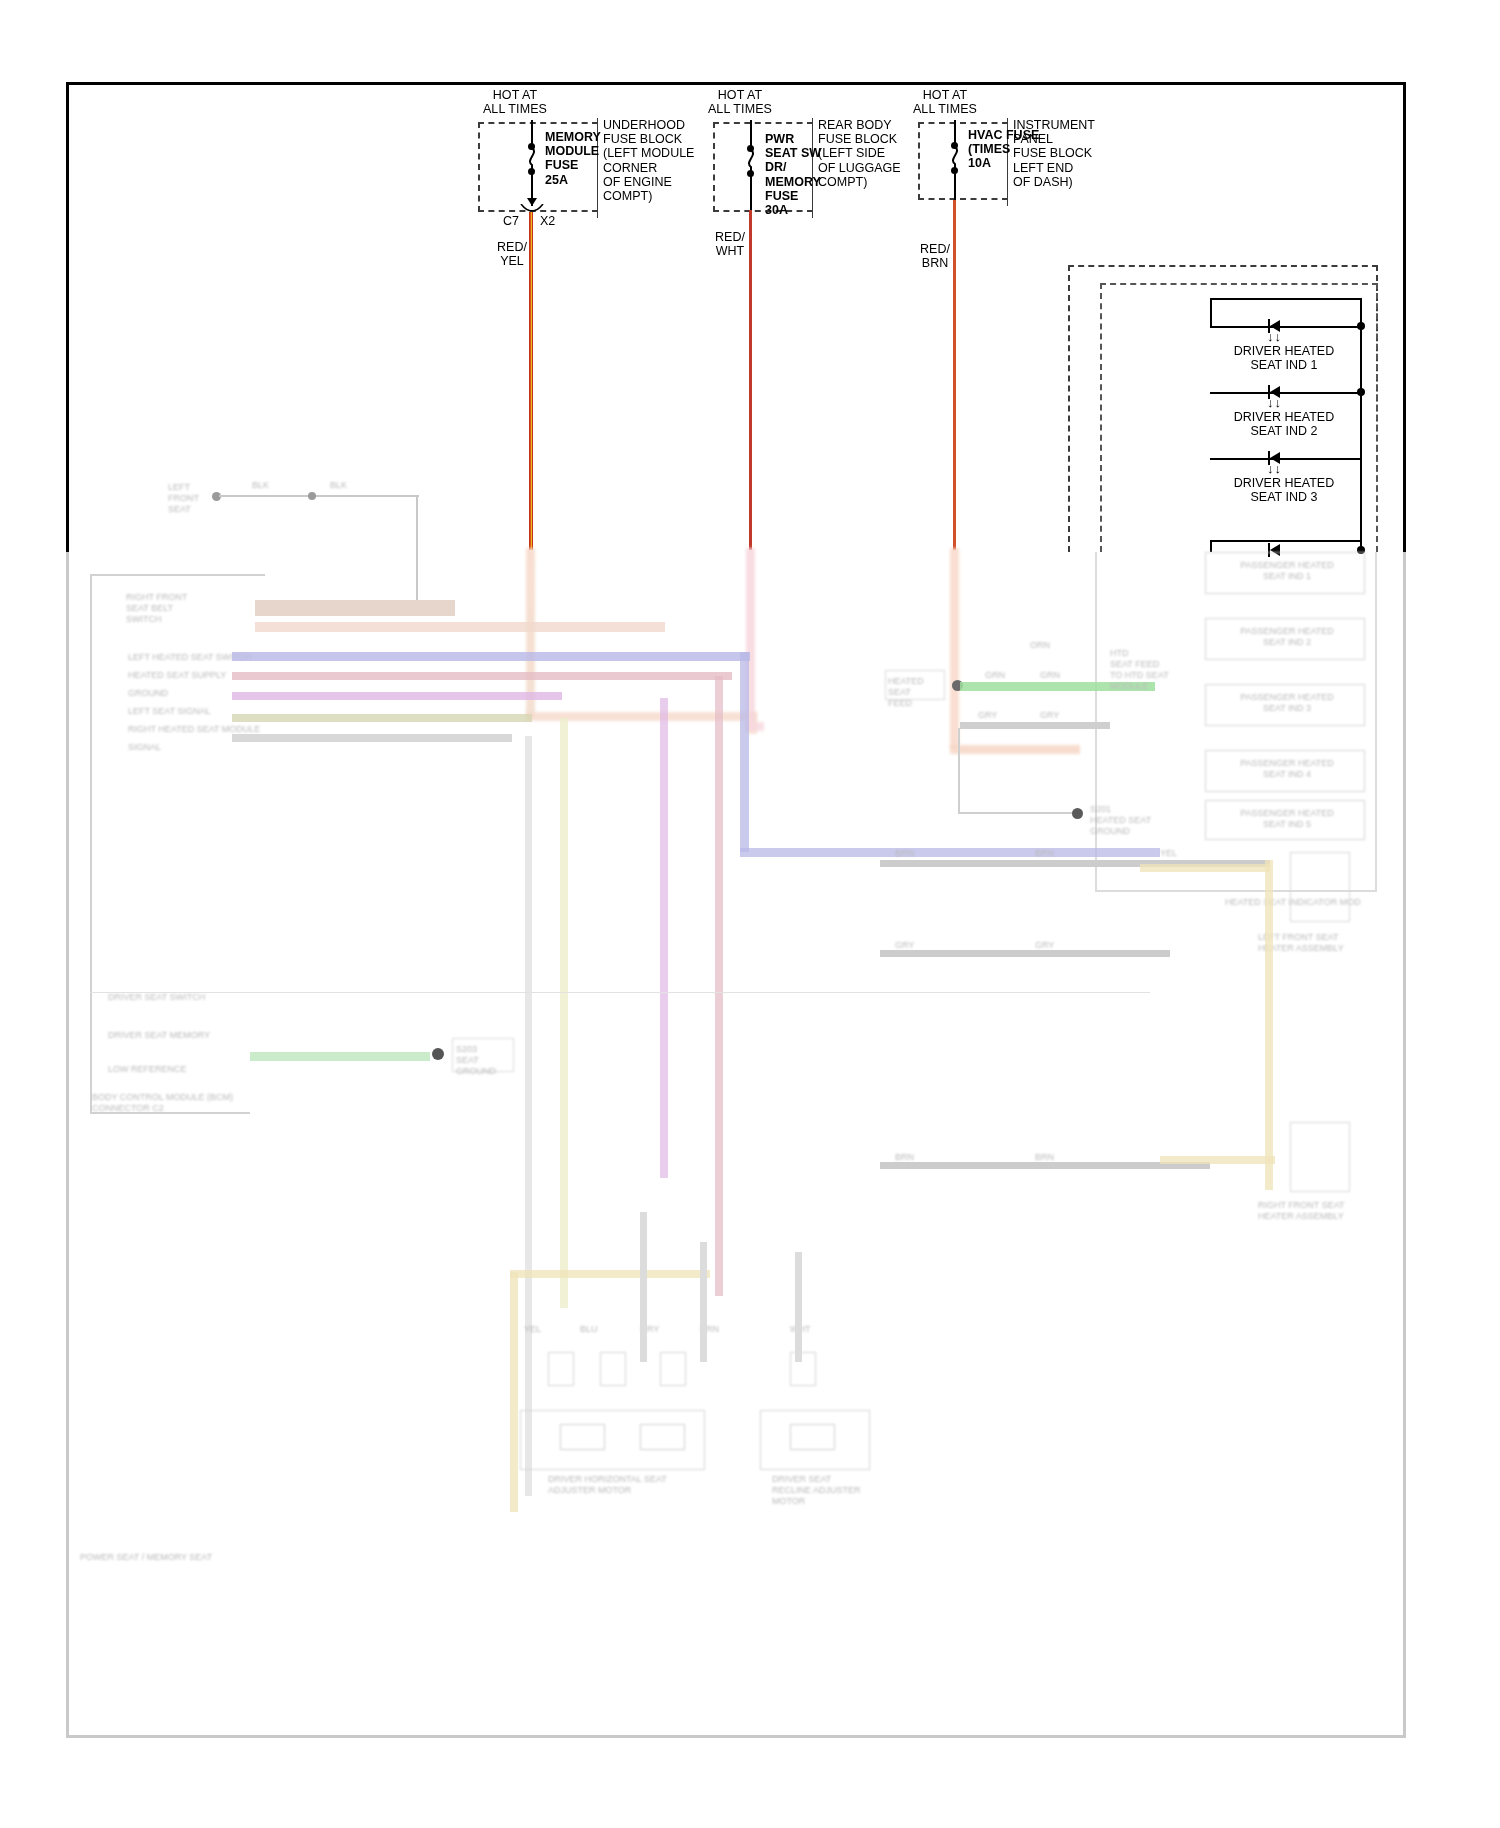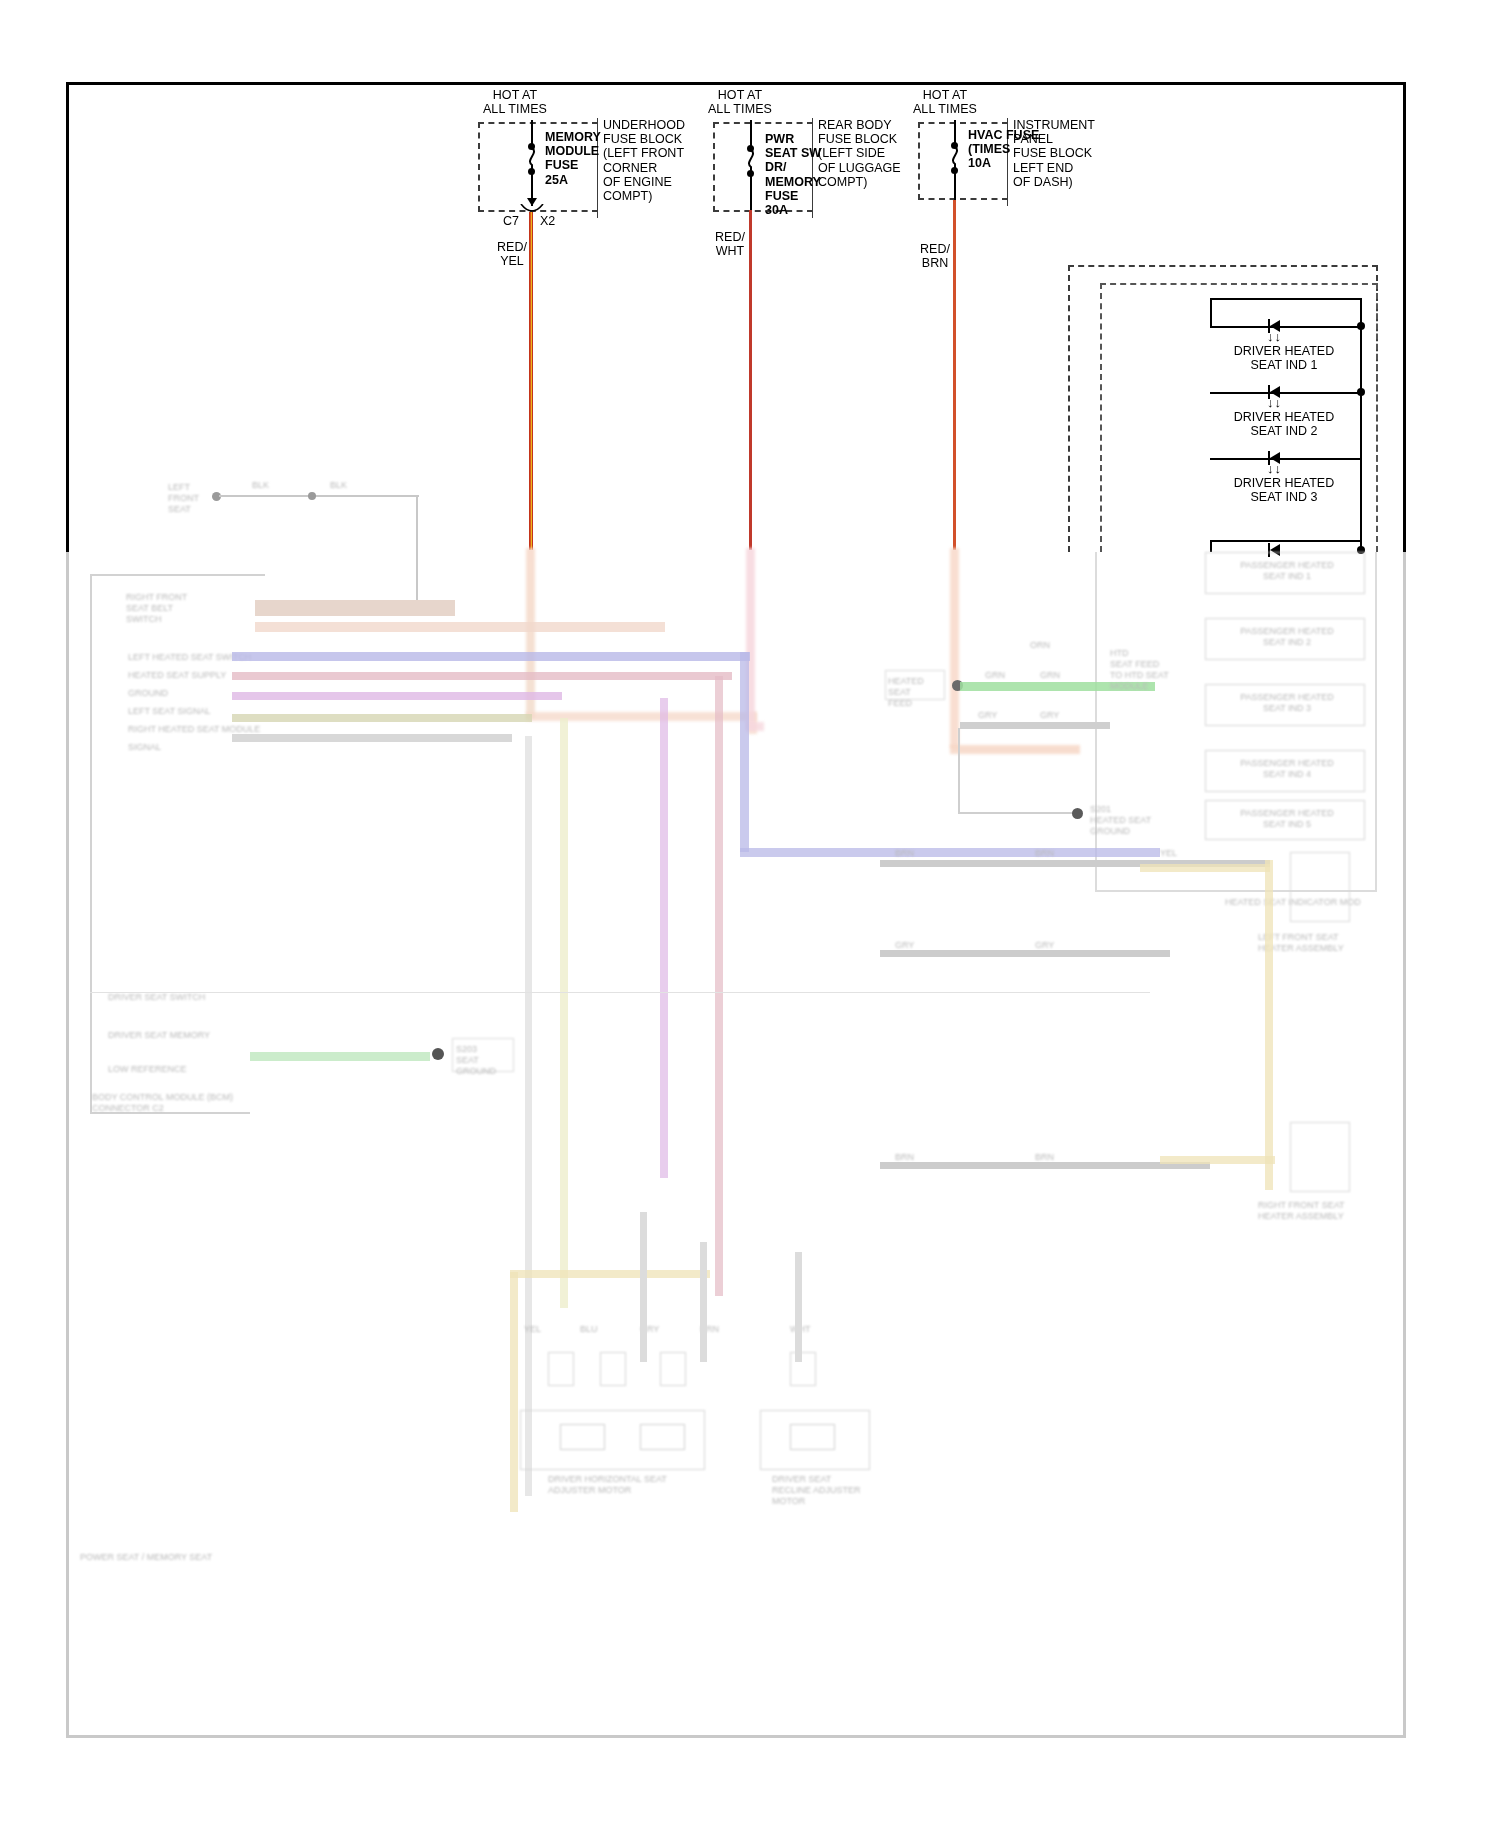--- a/index.html
+++ b/index.html
@@ -87,21 +87,21 @@
   <div class="ffade" style="left:66px;top:1735px;width:1340px;height:3px;"></div>
 
   <div class="hot-label" style="left:455px;top:88px;width:120px;">HOT AT
 ALL TIMES</div>
 
   <div class="dbox" style="left:478px;top:122px;width:120px;height:90px;border-right:none;"></div>
   <div class="blk-bar" style="left:597px;top:118px;height:100px;background:#3b3b3b;"></div>
 
   <div class="blk-desc" style="left:603px;top:118px;">UNDERHOOD
 FUSE BLOCK
-(LEFT FRONT
+(LEFT MODULE
 CORNER
 OF ENGINE
 COMPT)</div>
 
   <div class="vwire" style="left:531px;top:120px;height:28px;"></div>
   <div class="dot" style="left:528px;top:143px;"></div>
   <svg class="squig" style="left:524px;top:148px;" width="18" height="24" viewBox="0 0 18 24">
     <path d="M8 0 C 15 5, 1 12, 8 17 L8 24" stroke="#000" stroke-width="2" fill="none"></path>
   </svg>
   <div class="dot" style="left:528px;top:168px;"></div>

